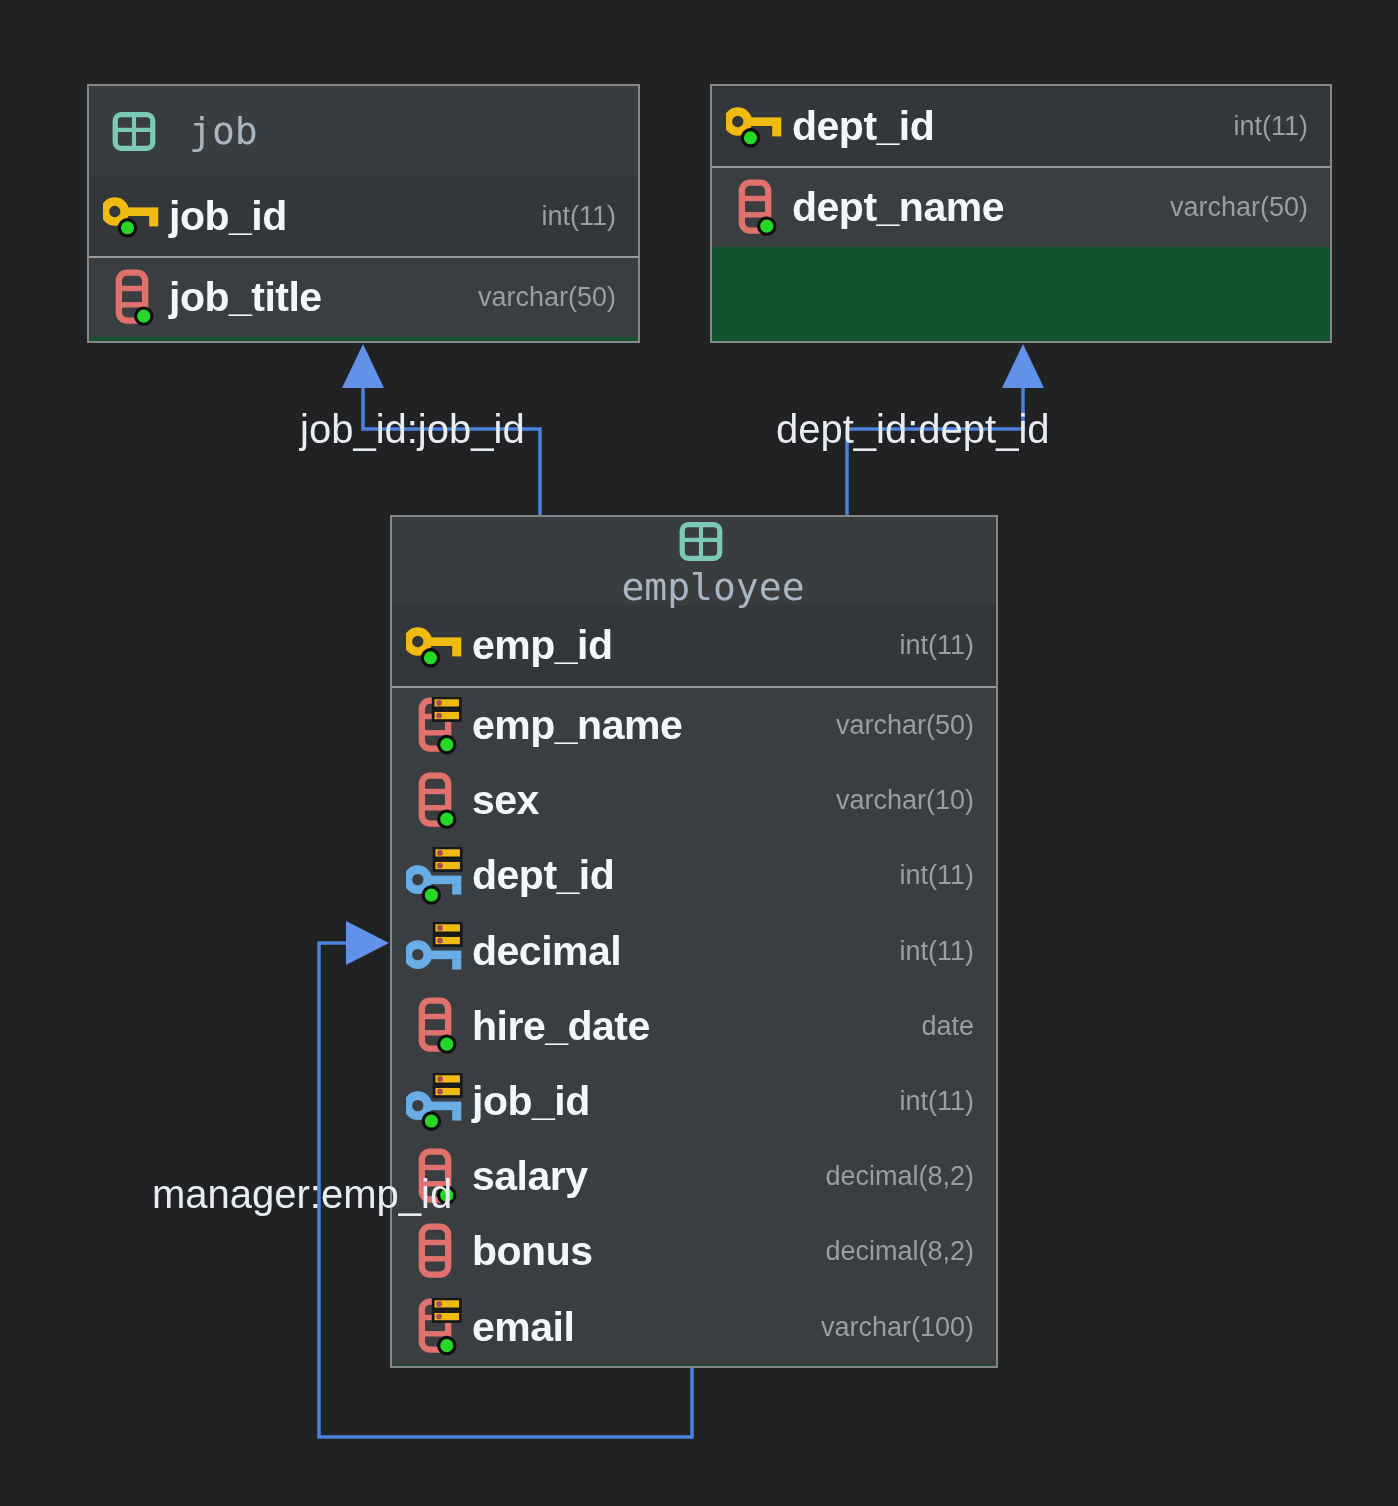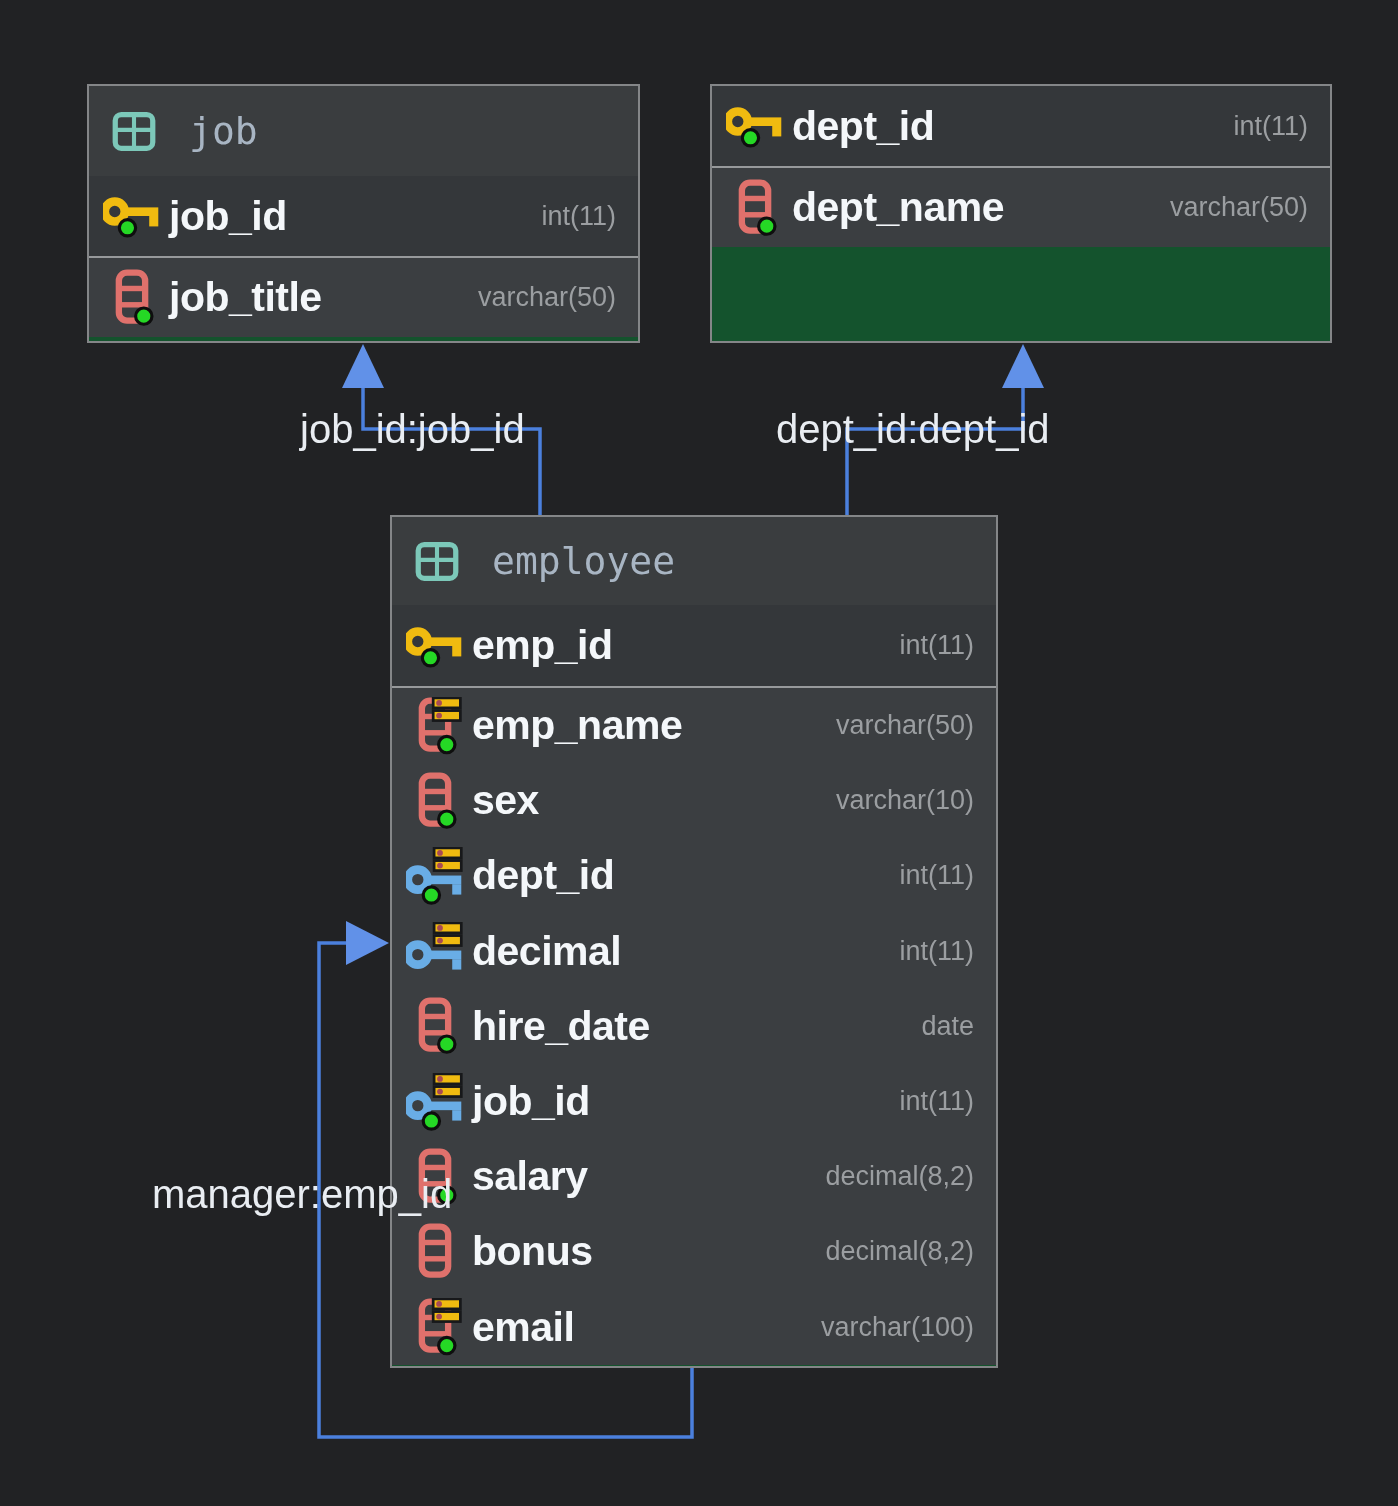--- a/index.html
+++ b/index.html
@@ -16,21 +16,21 @@
   .row{display:flex;align-items:center;padding:0 22px 0 12px;}
   .icn-box{width:62px;flex:none;display:flex;justify-content:center;align-items:center;}
   .icn{width:60px;height:58px;}
   .thead .icn{width:48px;height:48px;}
   .cname{margin-left:6px;font-size:41px;font-weight:700;color:#f4f7fa;white-space:nowrap;letter-spacing:-0.5px;}
   .ctype{margin-left:auto;font-size:27px;color:#9b9ea1;white-space:nowrap;}
   
   #tbl-job .thead,#tbl-dept .thead{height:90px;}
   #tbl-job .pksec .row,#tbl-dept .pksec .row{height:80px;}
   #tbl-job .tbody .row,#tbl-dept .tbody .row{height:79px;}
-  #tbl-emp .thead{height:88px;}
+  #tbl-emp .thead{height:88px;flex-direction:column;}
   #tbl-emp .pksec .row{height:81px;}
   #tbl-emp .tbody .row{height:75.2px;text-align:center;}
   #tbl-job{left:87px;top:84px;width:553px;height:259px;}
   #tbl-dept{left:710px;top:84px;width:622px;height:259px;}
   #tbl-emp{left:390px;top:515px;width:608px;height:853px;}
   
   .rel-label{position:absolute;z-index:4;font-size:40px;line-height:50px;color:#e9edf2;white-space:nowrap;}
 </style>
 </head>
 <body>

